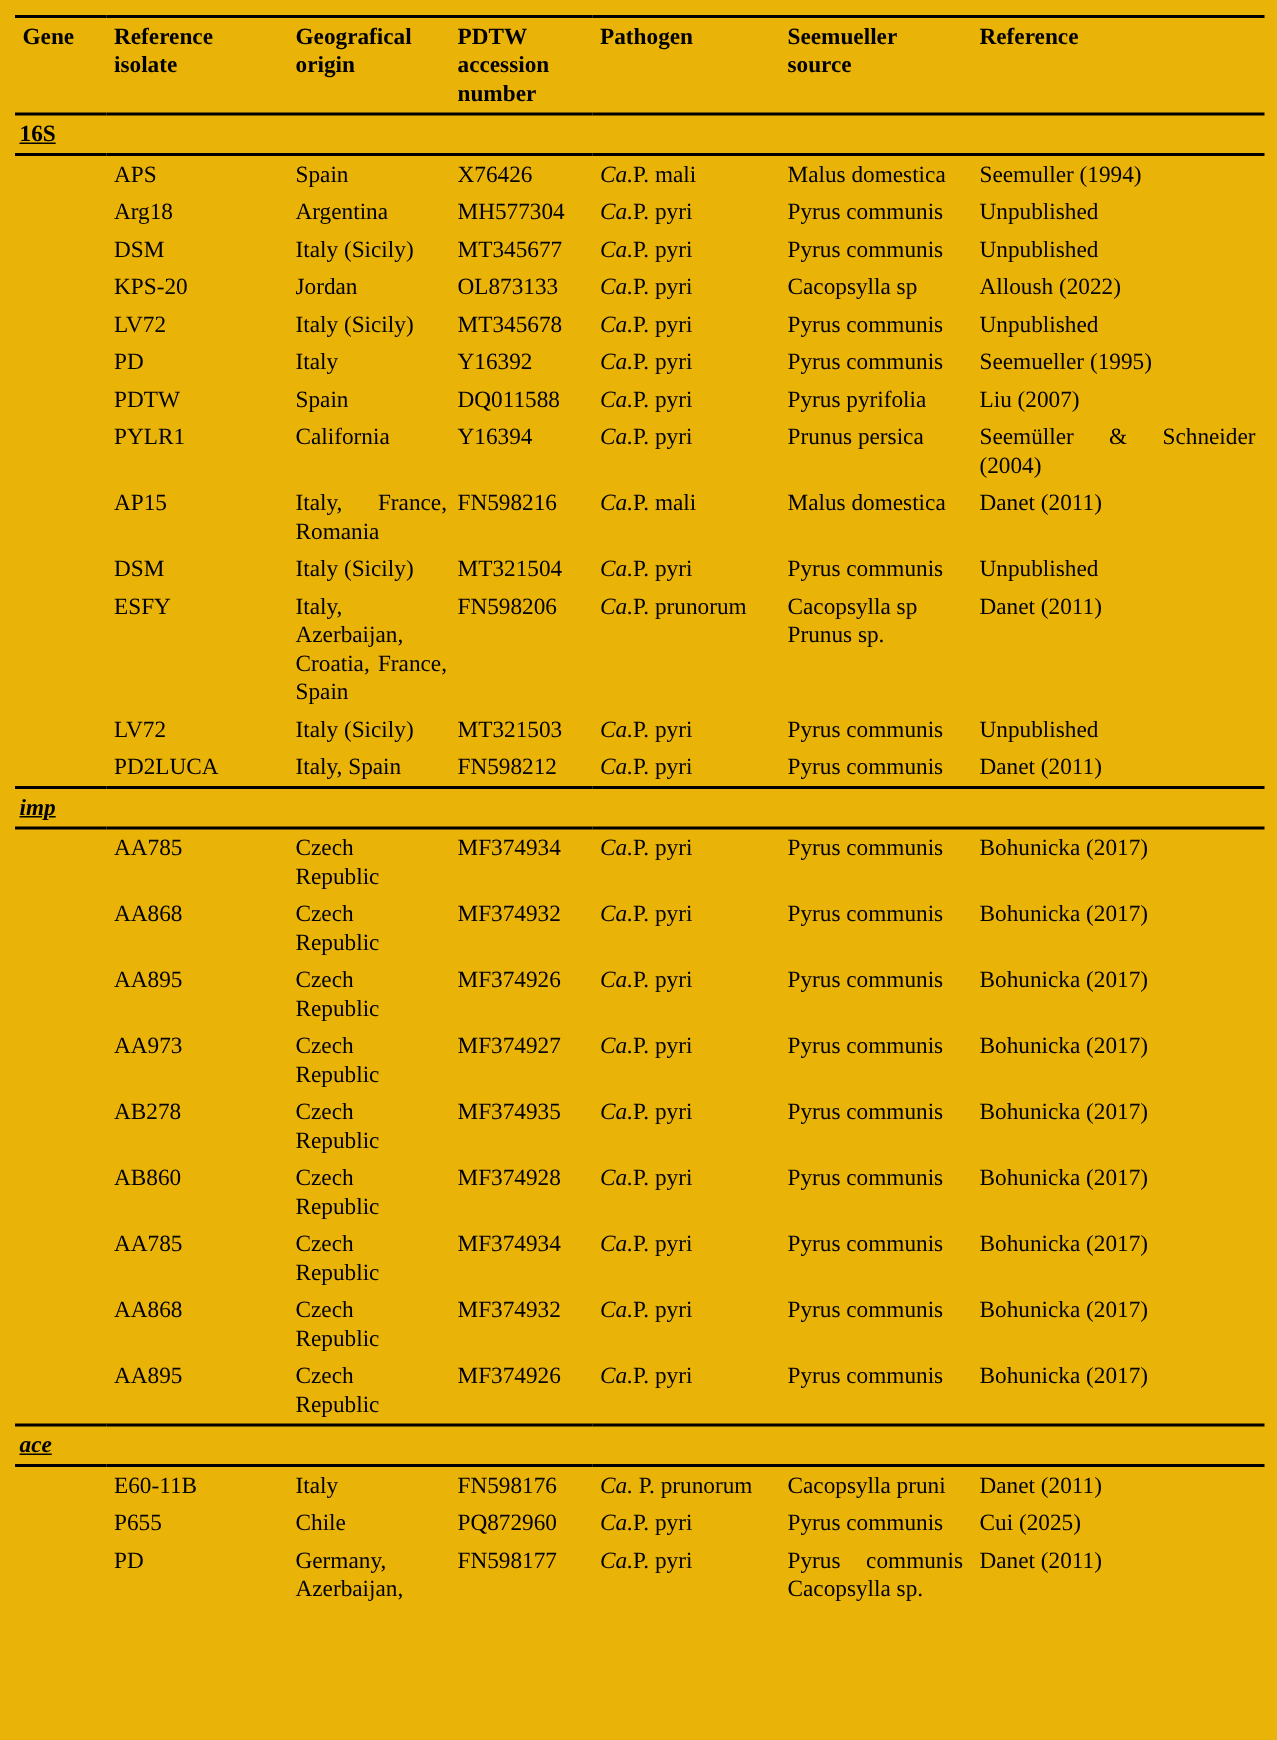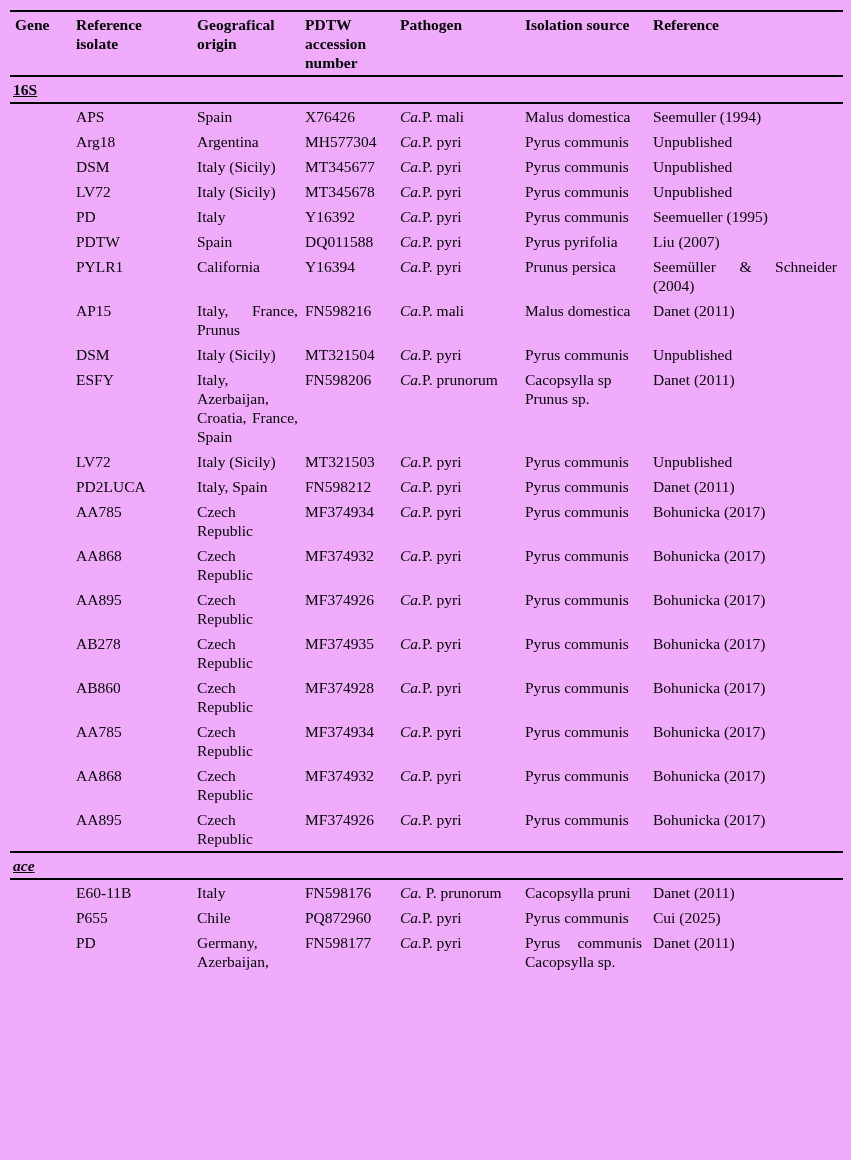--- a/index.html
+++ b/index.html
@@ -2,21 +2,21 @@
 <html><head>
 <meta charset="utf-8">
 <style>
   * { margin:0; padding:0; box-sizing:border-box; }
   html,body { background:#ffffff; }
   body {
     width:851px; height:1160px; overflow:hidden;
     font-family:"Liberation Serif","DejaVu Serif",serif;
     color:#000000;
   }
-  .page { width:851px; height:1160px; padding:10px 8px 0 10px; background:#f0abfc; overflow:hidden; }
+  .page { width:851px; height:1160px; padding:10px 8px 0 10px; background:#eab308; overflow:hidden; }
   table.ref-table {
     width:833px; border-collapse:collapse; table-layout:fixed;
     border-top:2.5px solid #000000;
   }
   col.c-gene   { width:61px; }
   col.c-isol   { width:121px; }
   col.c-orig   { width:108px; }
   col.c-embl   { width:95px; }
   col.c-path   { width:125px; }
   col.c-src    { width:128px; }
@@ -56,21 +56,21 @@
       <tr>
         <th class="cell-gene">Gene</th>
         <th>Reference
 isolate</th>
         <th>Geografical
 origin</th>
         <th>PDTW
 accession
 number</th>
         <th>Pathogen</th>
-        <th>Isolation source</th>
+        <th>Seemueller source</th>
         <th>Reference</th>
       </tr>
     </thead>
     <tbody id="tbody">
   <tr class="section-row">
     <td colspan="7"><span class="gene-label">16S</span></td>
   </tr>
 
   <tr class="data-row">
     <td class="cell-gene"></td>
@@ -97,20 +97,29 @@
     <td>DSM</td>
     <td class="cell-origin">Italy (Sicily)</td>
     <td>MT345677</td>
     <td><span class="it">Ca.</span><span>P. pyri</span></td>
     <td>Pyrus communis</td>
     <td>Unpublished</td>
   </tr>
 
 
 
+  <tr class="data-row">
+    <td class="cell-gene"></td>
+    <td>KPS-20</td>
+    <td class="cell-origin">Jordan</td>
+    <td>OL873133</td>
+    <td><span class="it">Ca.</span><span>P. pyri</span></td>
+    <td>Cacopsylla sp</td>
+    <td> Alloush (2022)</td>
+  </tr>
 
   <tr class="data-row">
     <td class="cell-gene"></td>
     <td>LV72</td>
     <td class="cell-origin">Italy (Sicily)</td>
     <td>MT345678</td>
     <td><span class="it">Ca.</span><span>P. pyri</span></td>
     <td>Pyrus communis</td>
     <td>Unpublished</td>
   </tr>
@@ -142,21 +151,21 @@
     <td>Y16394</td>
     <td><span class="it">Ca.</span><span>P. pyri</span></td>
     <td>Prunus persica</td>
     <td><div class="jl">Seemüller &amp; Schneider</div><div>(2004)</div></td>
   </tr>
 
 
   <tr class="data-row">
     <td class="cell-gene"></td>
     <td>AP15</td>
-    <td class="cell-origin"><div class="jl">Italy, France,</div><div>Prunus</div></td>
+    <td class="cell-origin"><div class="jl">Italy, France,</div><div>Romania</div></td>
     <td>FN598216</td>
     <td><span class="it">Ca.</span><span>P. mali</span></td>
     <td>Malus domestica</td>
     <td>Danet (2011)</td>
   </tr>
 
   <tr class="data-row">
     <td class="cell-gene"></td>
     <td>DSM</td>
     <td class="cell-origin">Italy (Sicily)</td>
@@ -189,20 +198,23 @@
   <tr class="data-row">
     <td class="cell-gene"></td>
     <td>PD2LUCA</td>
     <td class="cell-origin">Italy, Spain</td>
     <td>FN598212</td>
     <td><span class="it">Ca.</span><span>P. pyri</span></td>
     <td>Pyrus communis</td>
     <td>Danet (2011)</td>
   </tr>
 
+  <tr class="section-row">
+    <td colspan="7"><span class="gene-label it">imp</span></td>
+  </tr>
 
   <tr class="data-row">
     <td class="cell-gene"></td>
     <td>AA785</td>
     <td class="cell-origin"><div>Czech</div><div>Republic</div></td>
     <td>MF374934</td>
     <td><span class="it">Ca.</span><span>P. pyri</span></td>
     <td>Pyrus communis</td>
     <td>Bohunicka (2017)</td>
   </tr>
@@ -220,20 +232,29 @@
   <tr class="data-row">
     <td class="cell-gene"></td>
     <td>AA895</td>
     <td class="cell-origin"><div>Czech</div><div>Republic</div></td>
     <td>MF374926</td>
     <td><span class="it">Ca.</span><span>P. pyri</span></td>
     <td>Pyrus communis</td>
     <td>Bohunicka (2017)</td>
   </tr>
 
+  <tr class="data-row">
+    <td class="cell-gene"></td>
+    <td>AA973</td>
+    <td class="cell-origin"><div>Czech</div><div>Republic</div></td>
+    <td>MF374927</td>
+    <td><span class="it">Ca.</span><span>P. pyri</span></td>
+    <td>Pyrus communis</td>
+    <td>Bohunicka (2017)</td>
+  </tr>
 
   <tr class="data-row">
     <td class="cell-gene"></td>
     <td>AB278</td>
     <td class="cell-origin"><div>Czech</div><div>Republic</div></td>
     <td>MF374935</td>
     <td><span class="it">Ca.</span><span>P. pyri</span></td>
     <td>Pyrus communis</td>
     <td>Bohunicka (2017)</td>
   </tr>

